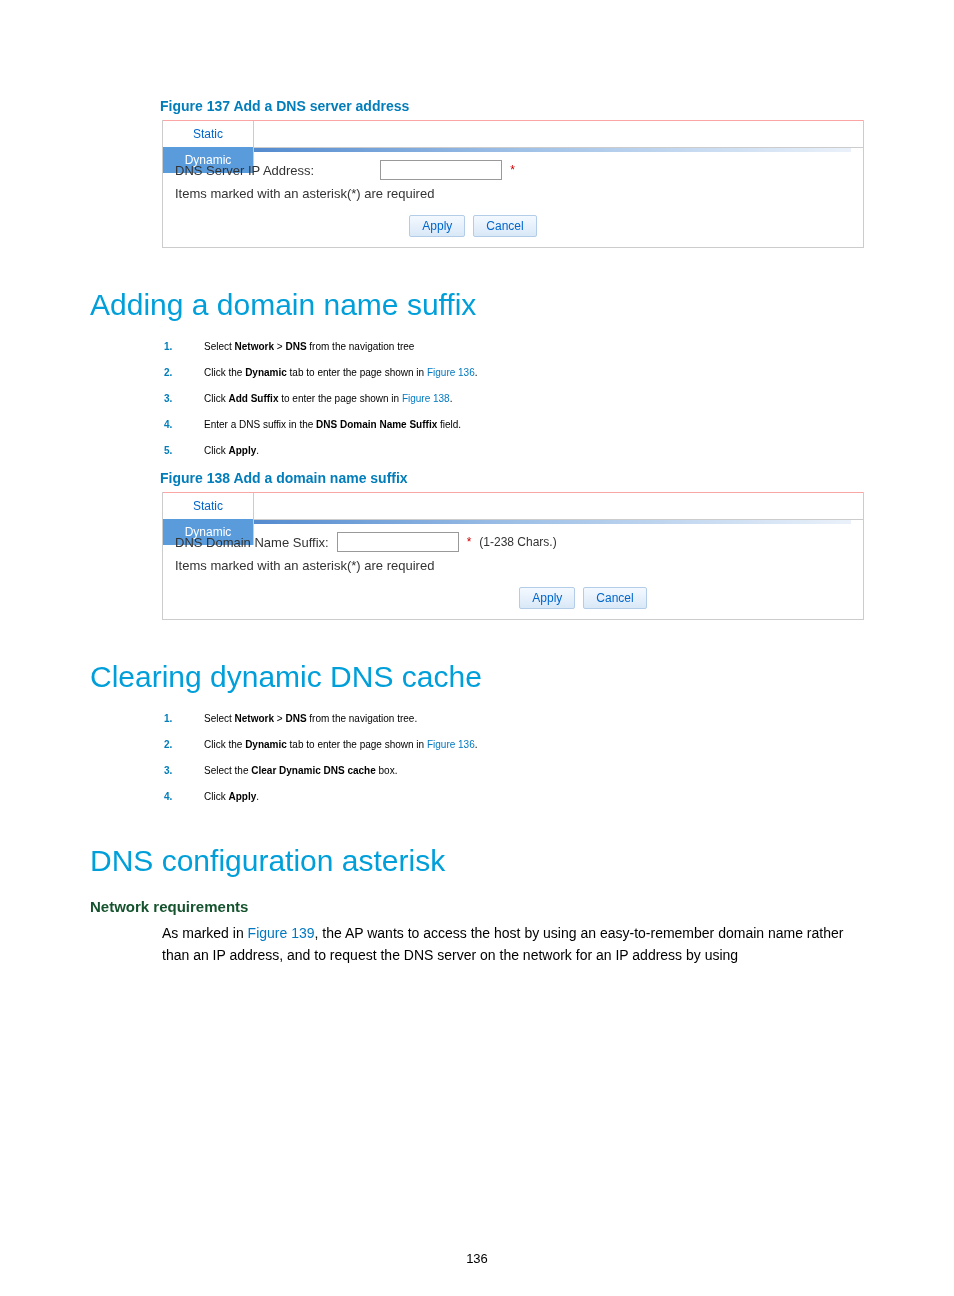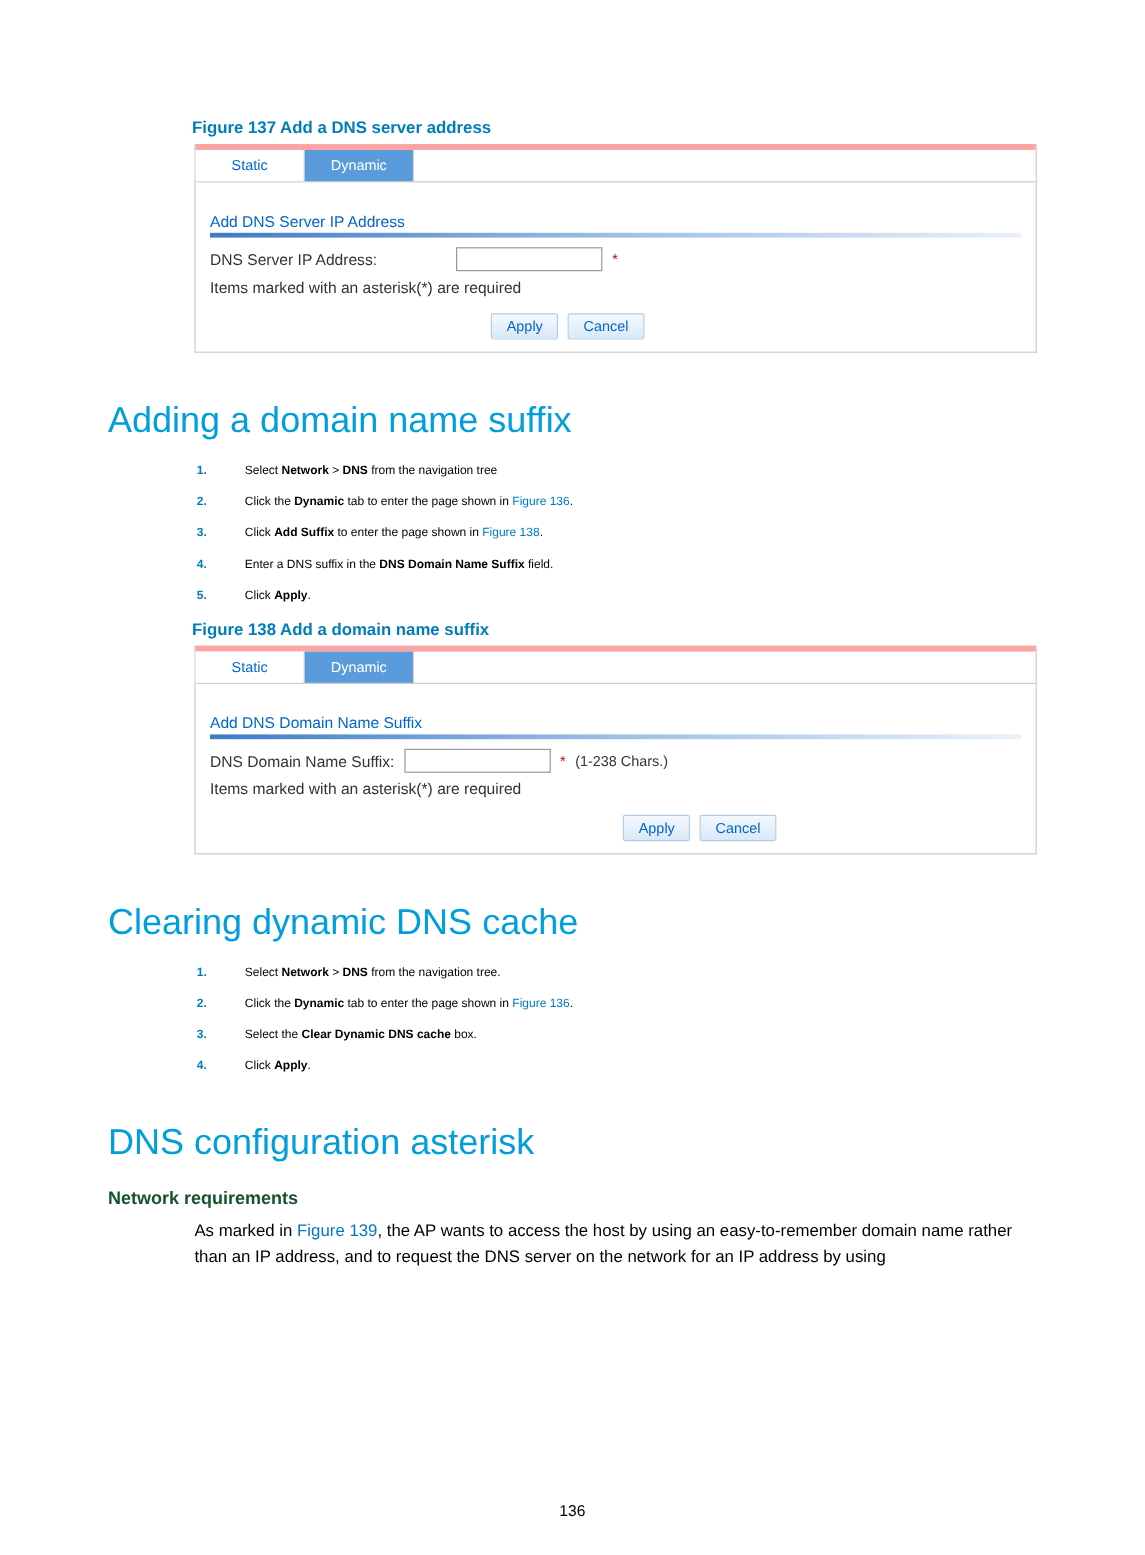--- a/index.html
+++ b/index.html
@@ -31,21 +31,22 @@
     background: #fff;
     font-size: 13px;
     color: #333;
   }
   .tab-row {
     display: flex;
     border-bottom: 1px solid #ccc;
     height: 26px;
   }
   .tab-strip-border {
-    border-top: 5px solid #fca5a5;
+    border-top: 1px solid #fca5a5;
+    flex-direction: column;
   }
   .tab {
     width: 90px;
     height: 26px;
     text-align: center;
     line-height: 26px;
     border-right: 1px solid #ccc;
     font-size: 12px;
   }
   .tab.static {
@@ -174,21 +175,20 @@
 
 <div class="page">
 
   <div class="fig-caption">Figure 137 Add a DNS server address</div>
 
   <div class="screenshot">
     <div class="tab-row tab-strip-border">
       <div class="tab static">Static</div>
       <div class="tab dynamic">Dynamic</div>
     </div>
-    <div class="section-title">Add DNS Server IP Address</div>
     <div class="section-underline"></div>
     <div class="form-row">
       <span>DNS Server IP Address:</span>
       <span style="width:50px"></span>
       <span class="form-input"></span>
       <span class="req-star">*</span>
     </div>
     <div class="req-note">Items marked with an asterisk(*) are required</div>
     <div class="btn-row center1">
       <span class="shot-btn">Apply</span>
@@ -216,21 +216,20 @@
     </li>
   </ol>
 
   <div class="fig-caption">Figure 138 Add a domain name suffix</div>
 
   <div class="screenshot">
     <div class="tab-row tab-strip-border">
       <div class="tab static">Static</div>
       <div class="tab dynamic">Dynamic</div>
     </div>
-    <div class="section-title">Add DNS Domain Name Suffix</div>
     <div class="section-underline"></div>
     <div class="form-row">
       <span>DNS Domain Name Suffix:</span>
       <span class="form-input"></span>
       <span class="req-star">*</span>
         <span class="chars">(1-238 Chars.)</span>
     </div>
     <div class="req-note">Items marked with an asterisk(*) are required</div>
     <div class="btn-row center2">
       <span class="shot-btn">Apply</span>

